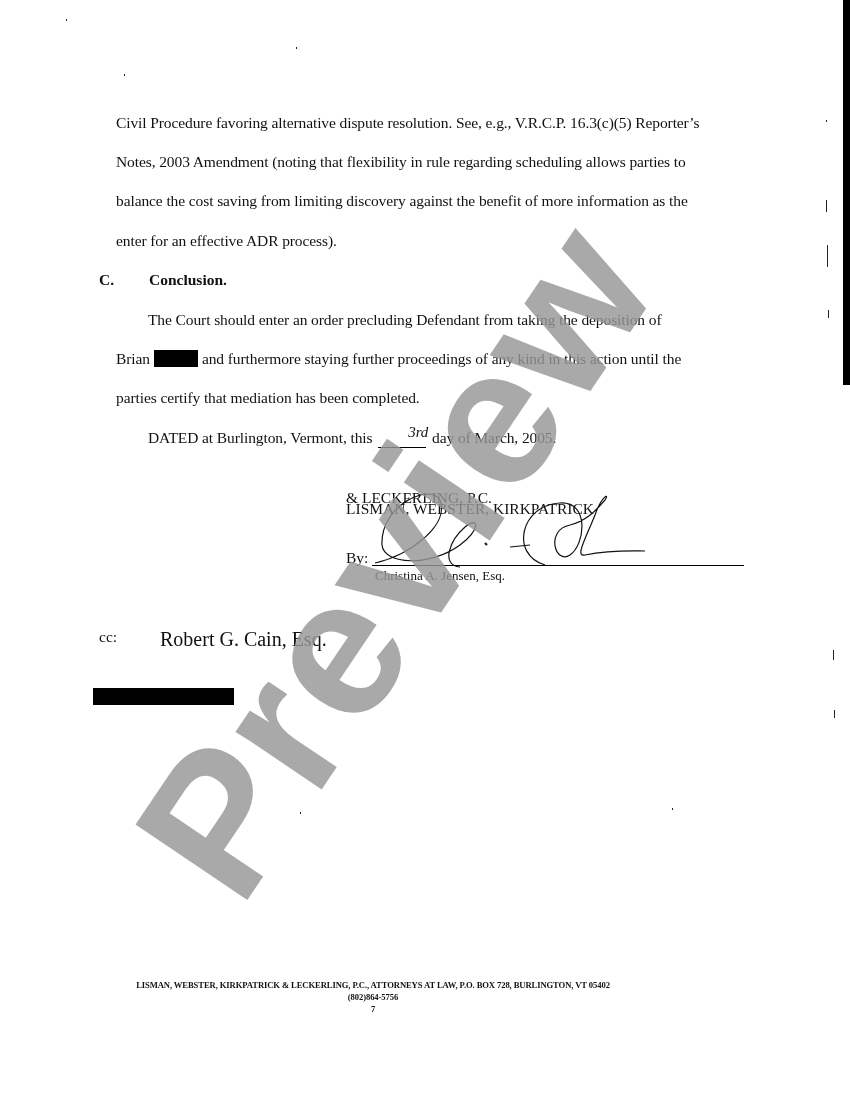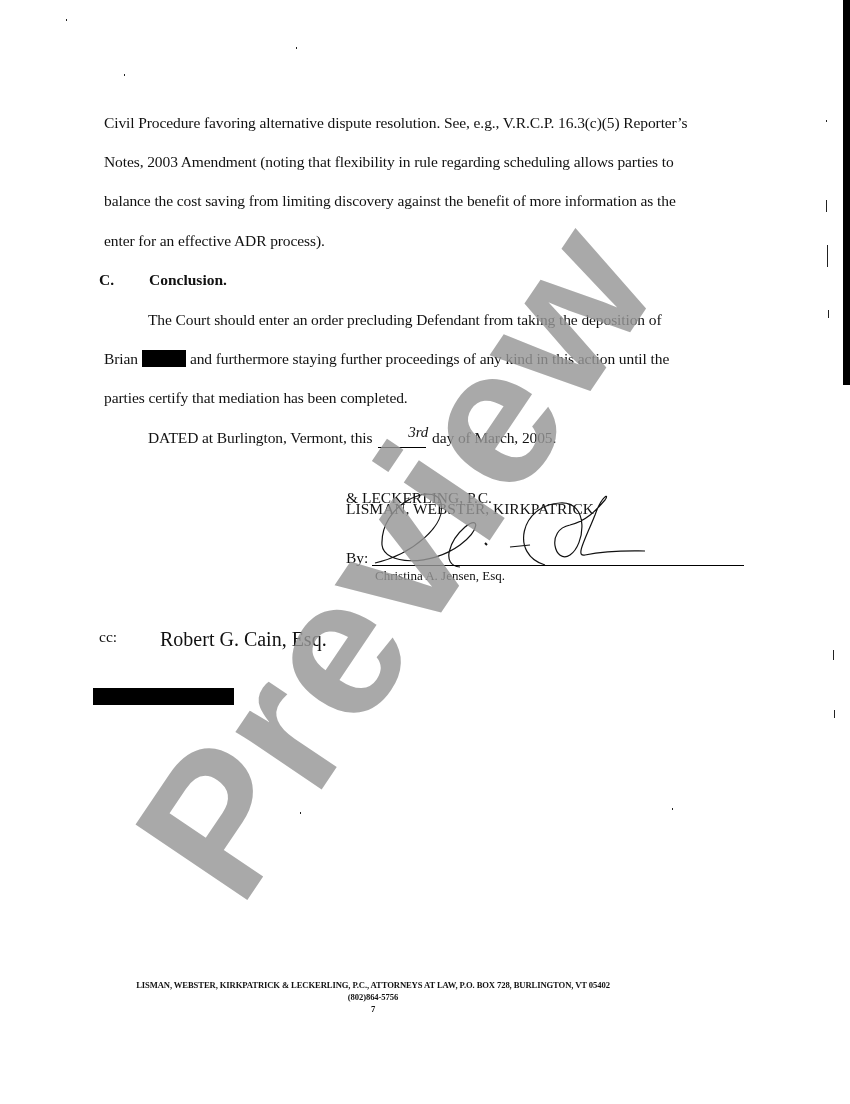--- a/index.html
+++ b/index.html
@@ -1,20 +1,20 @@
 <!DOCTYPE html>
 <html><head>
   <meta charset="utf-8">
   <style>
     html, body { margin: 0; padding: 0; background: #ffffff; }
     body { width: 850px; height: 1104px; position: relative; overflow: hidden;
            font-family: "Liberation Serif", serif; color: #111; }
     .page { position: absolute; left: 0; top: 0; width: 850px; height: 1104px; background: #fff; }
     .edge-bar { position: absolute; left: 843px; top: 0; width: 7px; height: 385px; background: #000; }
-    .line { position: absolute; left: 104px; font-size: 15.5px; white-space: nowrap; letter-spacing: -0.1px; }
+    .line { position: absolute; left: 116px; font-size: 15.5px; white-space: nowrap; letter-spacing: -0.1px; }
     .indent { left: 148px; }
     .heading-letter { position: absolute; left: 99px; top: 271px; font-size: 15.5px; font-weight: bold; }
     .heading-title { position: absolute; left: 149px; top: 271px; font-size: 15.5px; font-weight: bold; }
     .redact-inline { display: inline-block; width: 44px; height: 17px; background: #000; vertical-align: -3px; margin: 0 4px 0 4px; }
     .date-blank { display: inline-block; width: 48px; border-bottom: 1px solid #000; position: relative; text-align: center; margin: 0 2px; }
     .date-hand { font-family: Liberation Serif, serif; font-style: italic; font-size: 15px; position: relative; top: -6px; margin-left: 30px; }
     .firm { position: absolute; left: 346px; font-size: 15.5px; white-space: nowrap; }
     .by-label { position: absolute; left: 346px; top: 549px; font-size: 15.5px; }
     .sig-line { position: absolute; left: 372px; top: 565px; width: 372px; height: 1px; background: #000; }
     .signer { position: absolute; left: 375px; top: 568px; font-size: 13px; }

